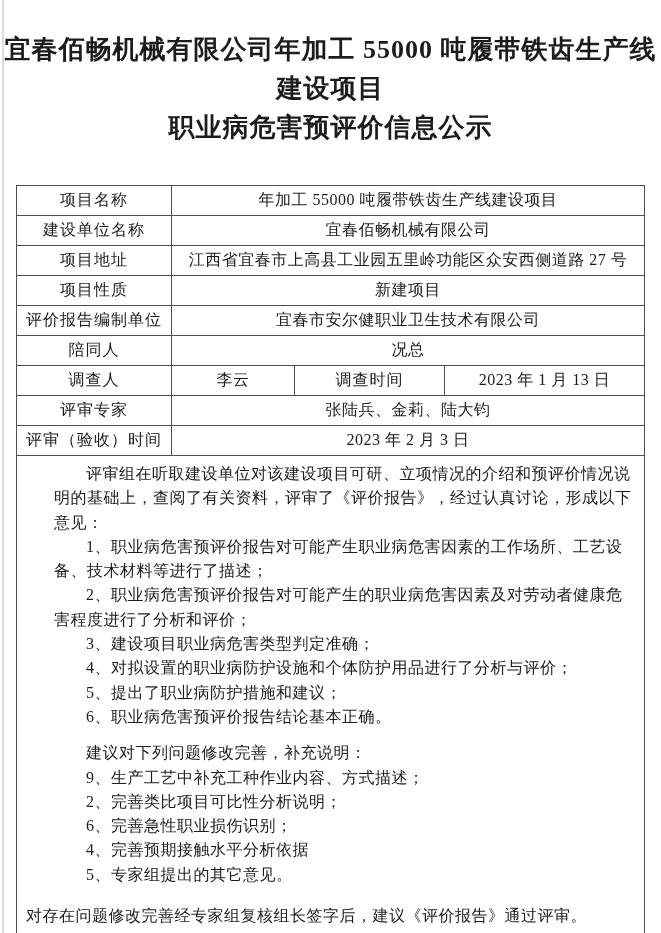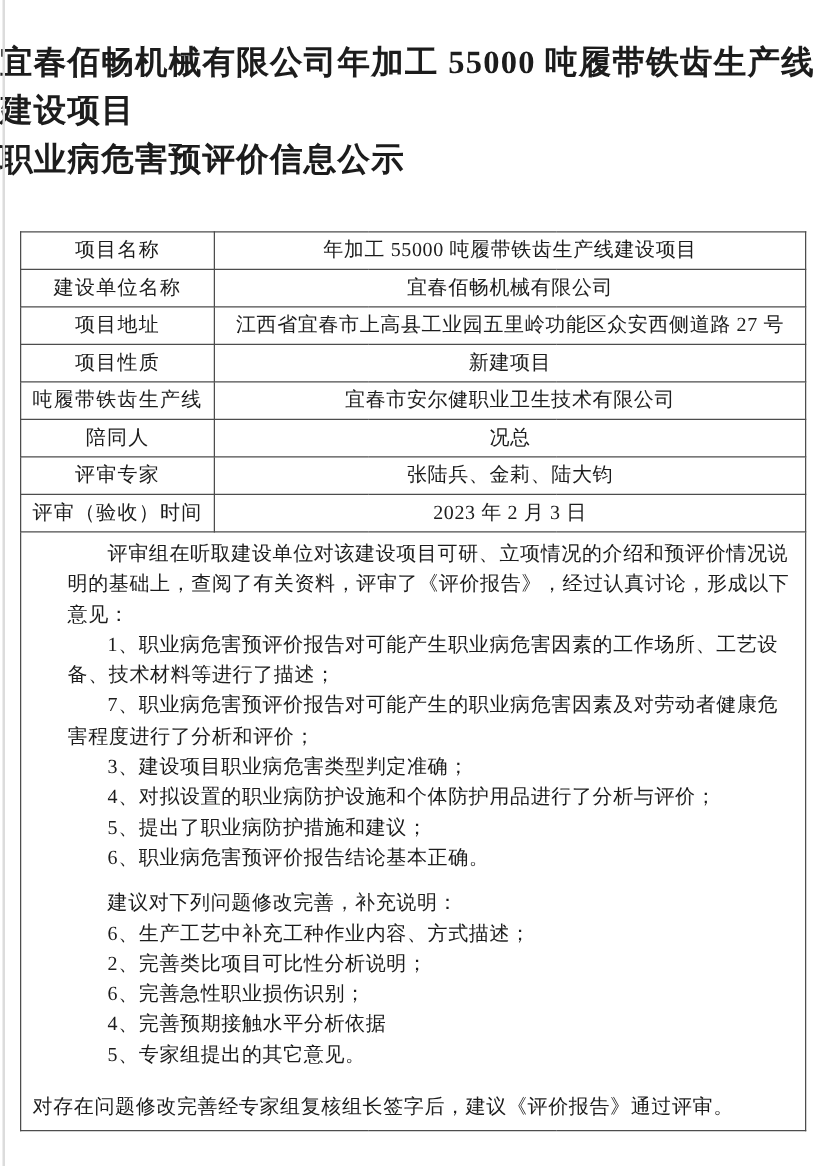--- a/index.html
+++ b/index.html
@@ -18,21 +18,21 @@
   .scan-edge {
     position: absolute;
     left: 2px;
     top: 0;
     width: 2px;
     height: 100%;
     background: #dcdcdc;
   }
   .title-block {
     padding-top: 30px;
-    text-align: left;
+    text-align: center;
   }
   .title-line {
     font-size: 26px;
     font-weight: bold;
     line-height: 39px;
     letter-spacing: 1px;
     white-space: nowrap;
   }
   table.info-table {
     width: 628px;
@@ -107,47 +107,53 @@
     </tr>
     <tr>
       <td class="row-label">项目地址</td>
       <td class="row-value" colspan="3">江西省宜春市上高县工业园五里岭功能区众安西侧道路 27 号</td>
     </tr>
     <tr>
       <td class="row-label">项目性质</td>
       <td class="row-value" colspan="3">新建项目</td>
     </tr>
     <tr>
-      <td class="row-label">吨履带铁齿生产线</td>
+      <td class="row-label">评价报告编制单位</td>
       <td class="row-value" colspan="3">宜春市安尔健职业卫生技术有限公司</td>
     </tr>
     <tr>
       <td class="row-label">陪同人</td>
       <td class="row-value" colspan="3">况总</td>
+    </tr>
+    <tr>
+      <td class="row-label">调查人</td>
+      <td class="row-value">李云</td>
+      <td class="row-label">调查时间</td>
+      <td class="row-value">2023 年 1 月 13 日</td>
     </tr>
     <tr>
       <td class="row-label">评审专家</td>
       <td class="row-value" colspan="3">张陆兵、金莉、陆大钧</td>
     </tr>
     <tr>
       <td class="row-label">评审（验收）时间</td>
       <td class="row-value" colspan="3">2023 年 2 月 3 日</td>
     </tr>
     <tr>
       <td class="opinion-cell" colspan="4">
         <p class="indent">评审组在听取建设单位对该建设项目可研、立项情况的介绍和预评价情况说明的基础上，查阅了有关资料，评审了《评价报告》，经过认真讨论，形成以下意见：</p>
         <p class="indent">1、职业病危害预评价报告对可能产生职业病危害因素的工作场所、工艺设备、技术材料等进行了描述；</p>
-        <p class="indent">7、职业病危害预评价报告对可能产生的职业病危害因素及对劳动者健康危害程度进行了分析和评价；</p>
+        <p class="indent">2、职业病危害预评价报告对可能产生的职业病危害因素及对劳动者健康危害程度进行了分析和评价；</p>
         <p class="indent">3、建设项目职业病危害类型判定准确；</p>
         <p class="indent">4、对拟设置的职业病防护设施和个体防护用品进行了分析与评价；</p>
         <p class="indent">5、提出了职业病防护措施和建议；</p>
         <p class="indent">6、职业病危害预评价报告结论基本正确。</p>
         <div class="spacer-small"></div>
         <p class="indent">建议对下列问题修改完善，补充说明：</p>
-        <p class="indent">6、生产工艺中补充工种作业内容、方式描述；</p>
+        <p class="indent">9、生产工艺中补充工种作业内容、方式描述；</p>
         <p class="indent">2、完善类比项目可比性分析说明；</p>
         <p class="indent">6、完善急性职业损伤识别；</p>
         <p class="indent">4、完善预期接触水平分析依据</p>
         <p class="indent">5、专家组提出的其它意见。</p>
         <div class="spacer-large"></div>
         <p>对存在问题修改完善经专家组复核组长签字后，建议《评价报告》通过评审。</p>
       </td>
     </tr>
   </tbody>
 </table>

